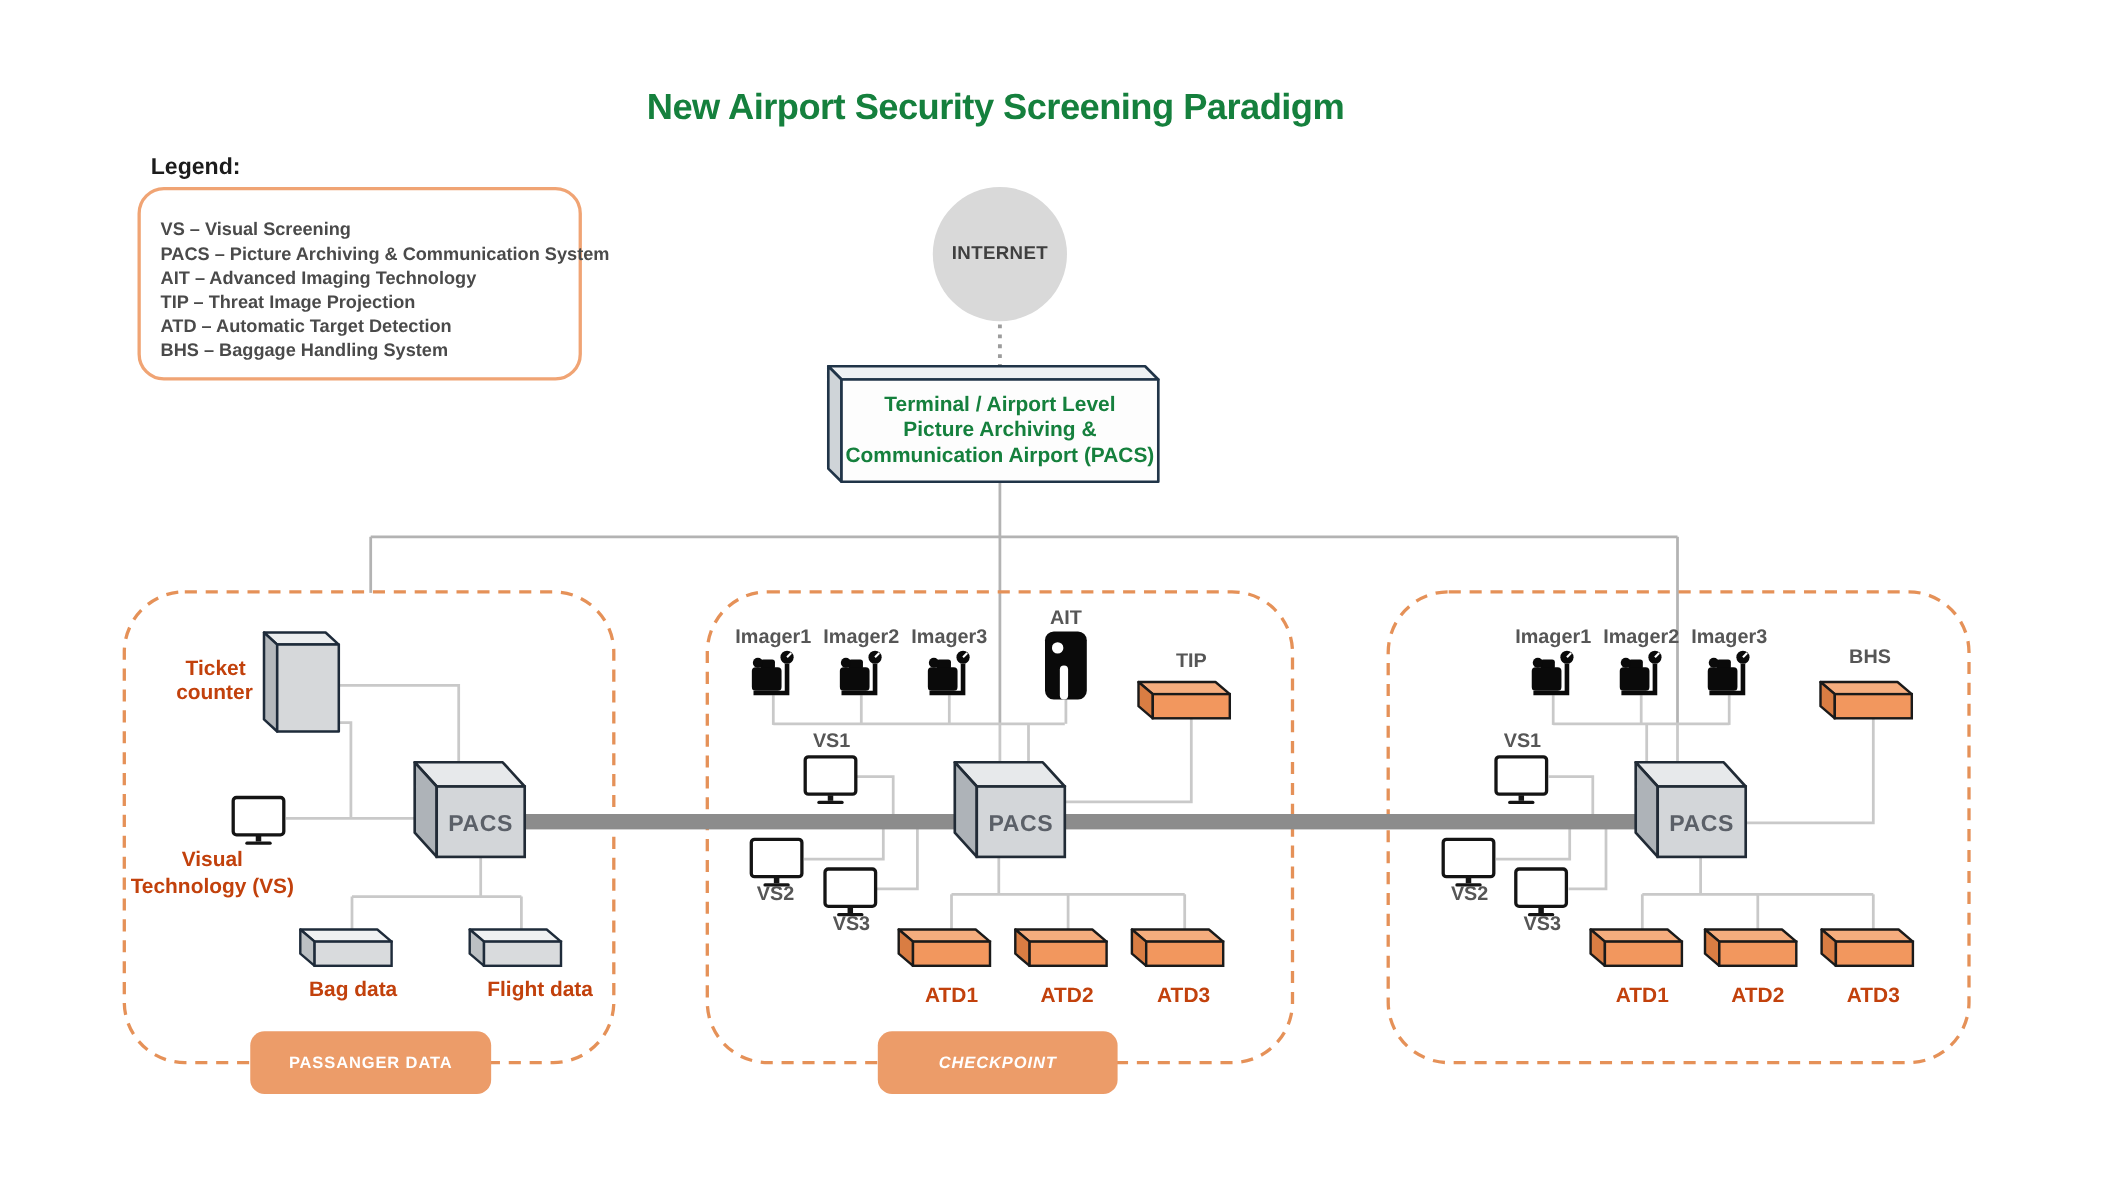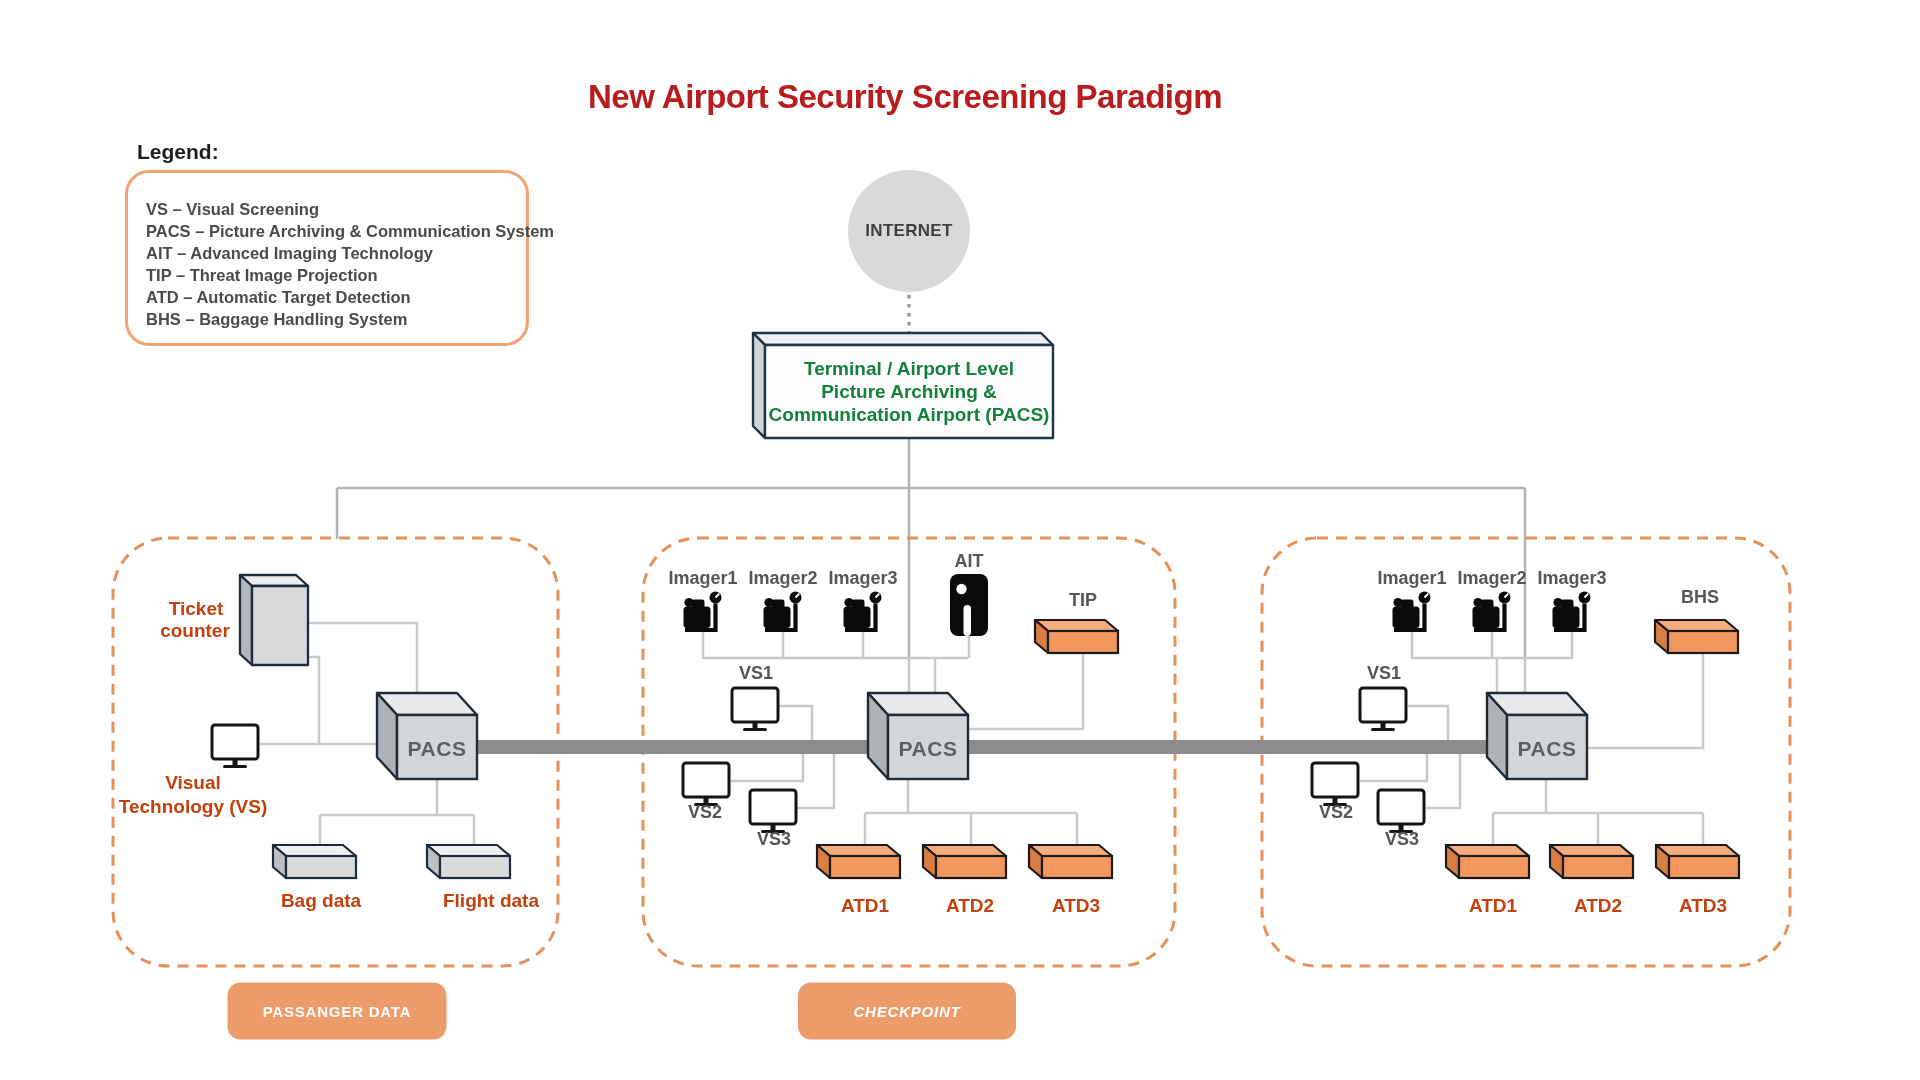--- a/index.html
+++ b/index.html
@@ -5,32 +5,31 @@
   html,body{margin:0;padding:0;background:#ffffff;}
   #canvas{
     position:relative;width:1920px;height:1080px;background:#ffffff;overflow:hidden;
     font-family:"Liberation Sans", sans-serif;
   }
   #diagram-svg{position:absolute;left:0;top:0;}
   .lbl{
     position:absolute;transform:translate(-50%,-50%);
     font-weight:bold;color:#595959;white-space:nowrap;line-height:1.1;
   }
-  .lbl-title{font-size:33px;color:#b91c1c;letter-spacing:-0.5px;}
+  .lbl-title{font-size:33px;color:#15803d;letter-spacing:-0.5px;}
   .lbl-internet{font-size:17px;color:#3f3f3f;letter-spacing:0.3px;}
   .lbl-terminal{font-size:19px;color:#15803d;}
   .lbl-node{font-size:18px;color:#565656;}
   .lbl-node-lg{font-size:19px;color:#c2410c;}
   .lbl-pacs{font-size:21px;color:#5b6068;letter-spacing:0.5px;}
   .badge{
     position:absolute;transform:translate(-50%,-50%);
     background:#EC9C69;color:#ffffff;font-weight:bold;font-size:15px;
     letter-spacing:0.8px;border-radius:13px;display:flex;align-items:center;justify-content:center;
     white-space:nowrap;
-    margin-top:45px;
   }
   .legend-box{
     position:absolute;left:125px;top:170px;width:404px;height:176px;
     border:3px solid #F0A474;border-radius:24px;box-sizing:border-box;
   }
   .legend-heading{
     position:absolute;left:137px;top:140px;font-weight:bold;font-size:21px;color:#1c1c1c;
   }
   .legend-item{
     position:absolute;left:146px;font-weight:bold;font-size:16.5px;color:#4a4a4a;white-space:nowrap;

